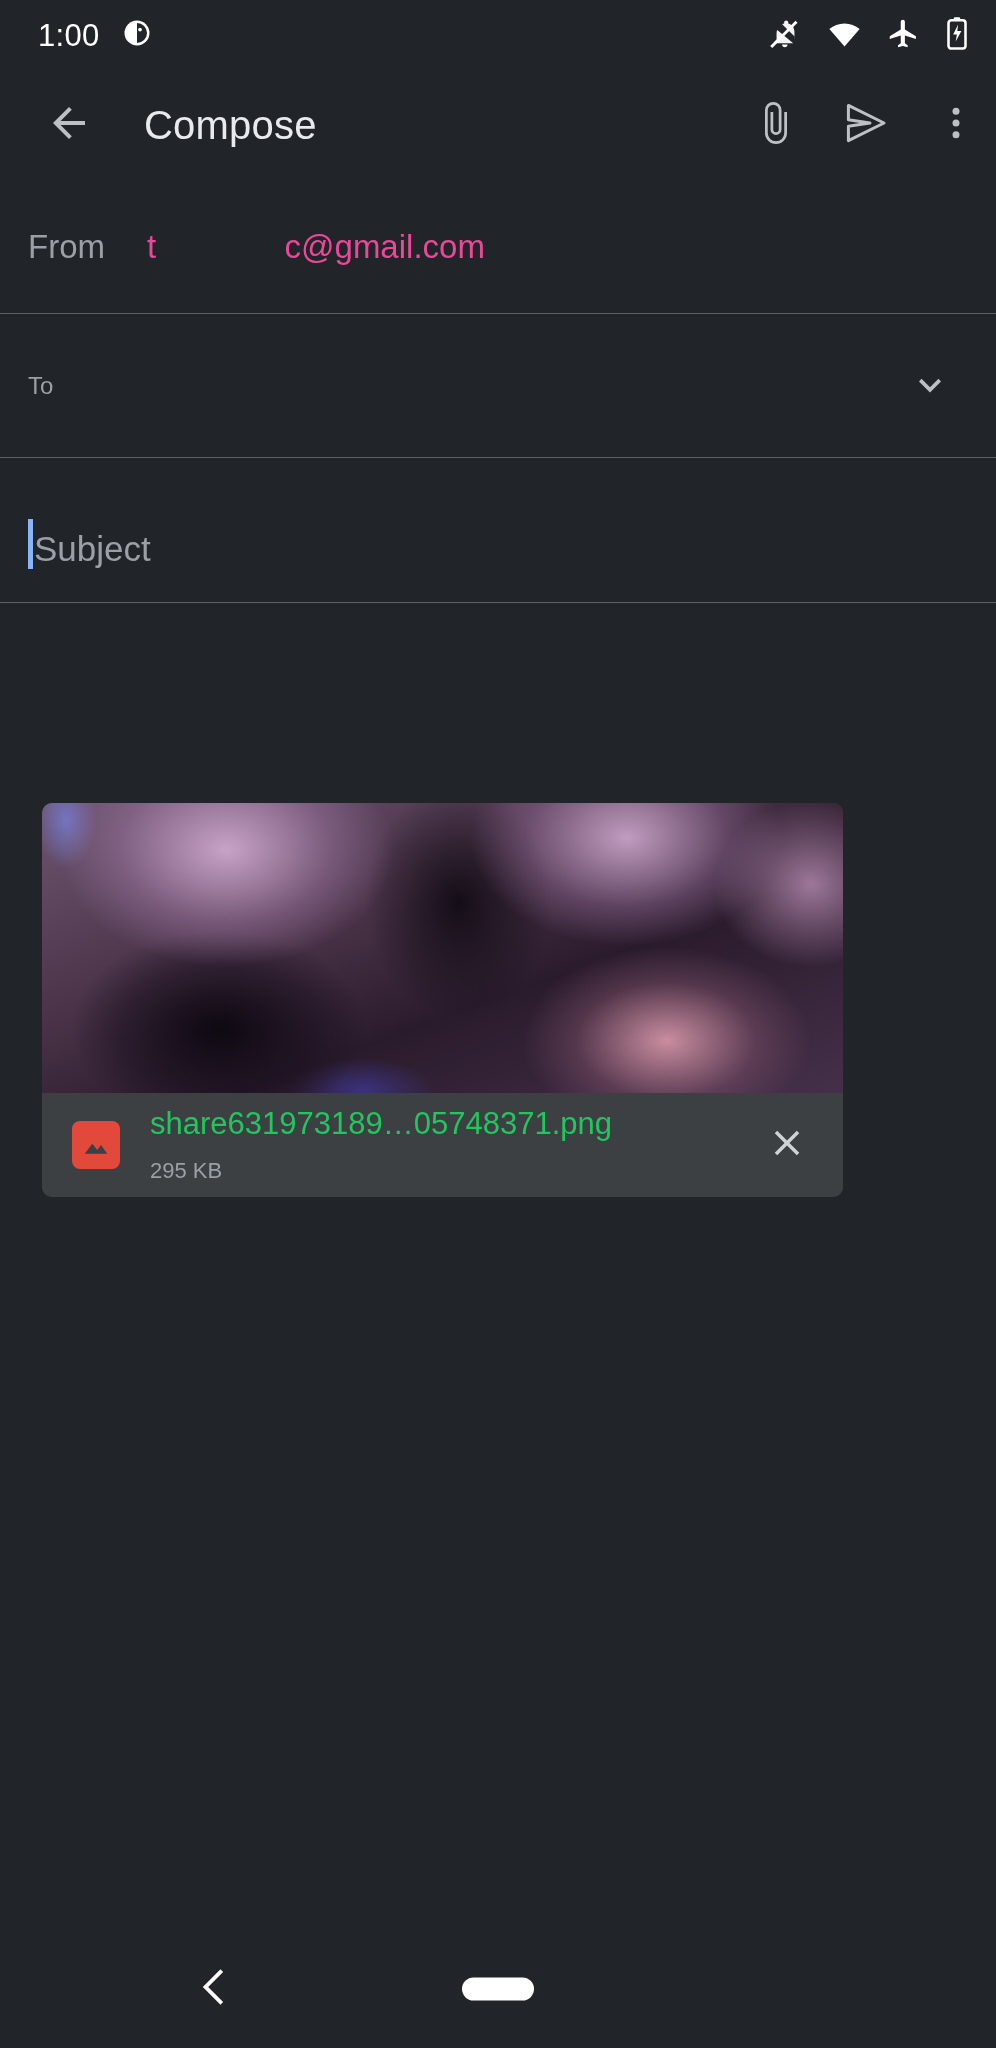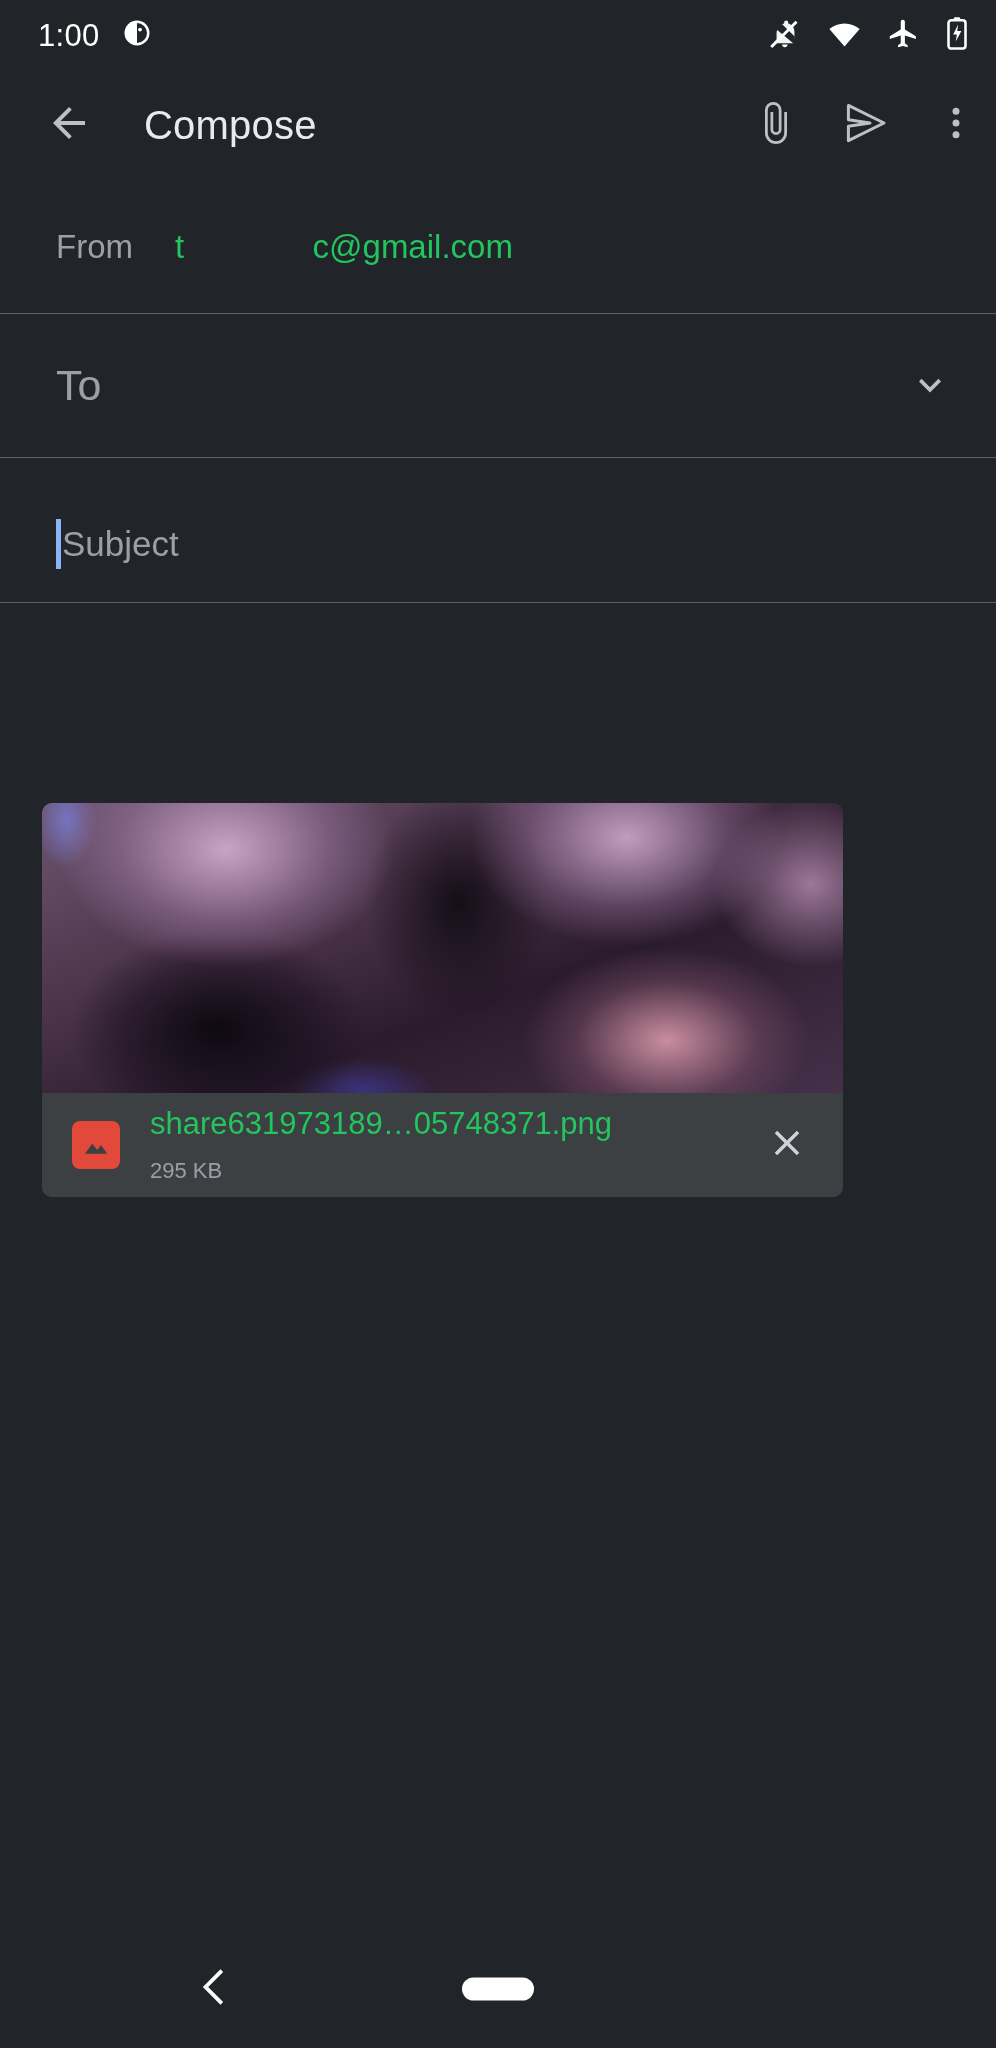--- a/index.html
+++ b/index.html
@@ -91,55 +91,55 @@
   .divider {
     height: 1px;
     background: #5d6066;
     width: 100%;
   }
 
   .field-row {
     height: 143px;
     display: flex;
     align-items: center;
-    padding: 0 34px 0 56px;
+    padding: 0 34px 0 28px;
   }
   .field-from { height: 133px; }
   .field-to   { height: 143px; }
   .field-subject { height: 144px; }
 
   .from-label {
     color: #9aa0a6;
     font-size: 33px;
     flex: 0 0 auto;
   }
   .from-value {
-    color: #22c55e;
+    color: #ec4899;
     font-size: 33px;
     margin-left: 42px;
     white-space: pre;
   }
 
   .to-placeholder {
     color: #9aa0a6;
-    font-size: 43px;
+    font-size: 24px;
     flex: 1 1 auto;
   }
   .chevron-btn {
     width: 64px;
     height: 64px;
     display: flex;
     align-items: center;
     justify-content: center;
     flex: 0 0 auto;
   }
 
   .subject-wrap {
     display: flex;
-    align-items: center;
+    align-items: flex-end;
     flex: 1 1 auto;
     margin-top: 28px;
   }
   .caret {
     width: 5px;
     height: 50px;
     background: #8ab4f8;
     flex: 0 0 auto;
   }
   .subject-placeholder {

